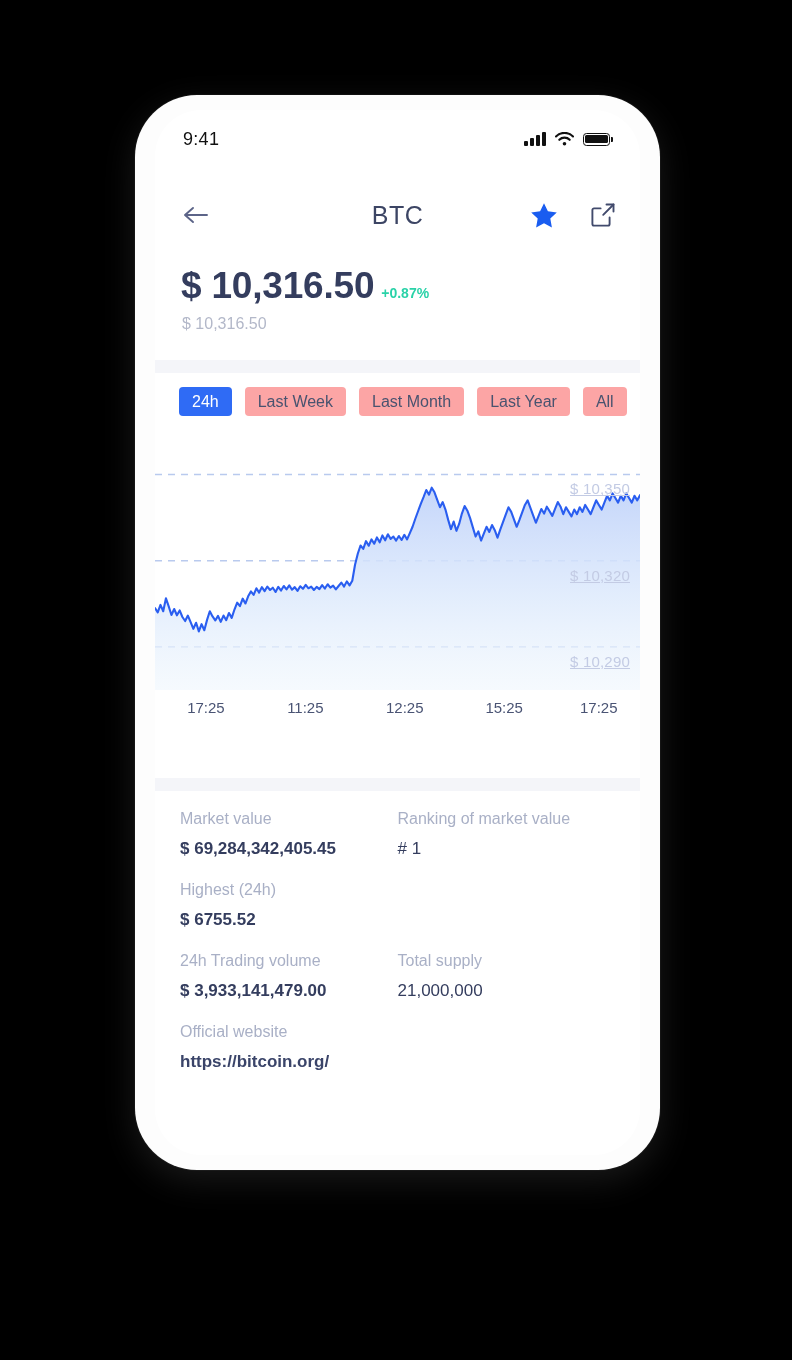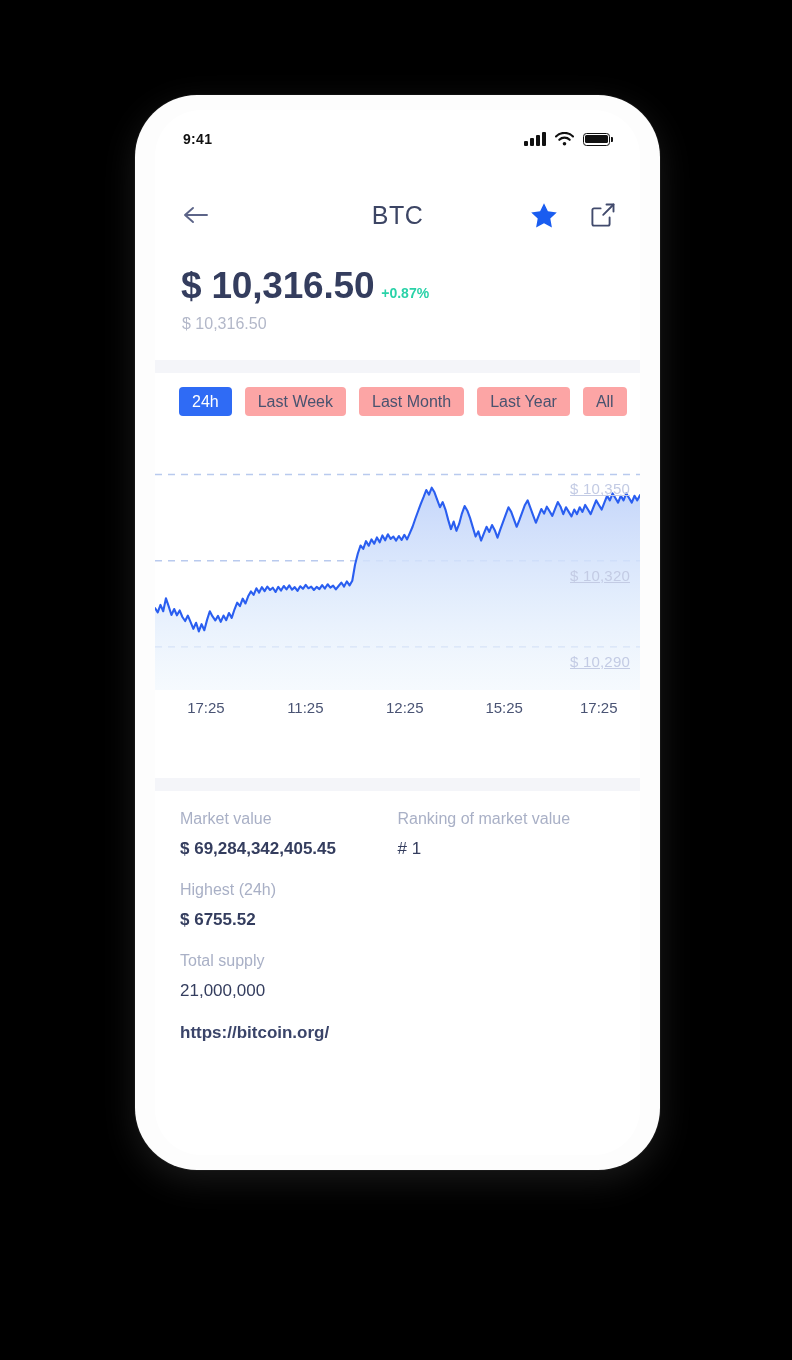--- a/index.html
+++ b/index.html
@@ -36,21 +36,21 @@
 
   
   .statusbar {
     position:absolute; left:0; top:0;
     width:485px; height:58px;
     display:flex; align-items:center;
     justify-content:space-between;
     padding:0 30px 0 28px;
   }
   .status-time {
-    font-size:14px; font-weight:bold;
+    font-size:18px; font-weight:normal;
     color:#111; letter-spacing:0.3px;
   }
   .status-icons { display:flex; align-items:center; gap:9px; }
   .signal { display:flex; align-items:flex-end; gap:2.5px; height:14px; }
   .signal i { display:block; width:3.6px; background:#111; border-radius:1px; }
   .signal i:nth-child(1){ height:5px; }
   .signal i:nth-child(2){ height:8px; }
   .signal i:nth-child(3){ height:11px; }
   .signal i:nth-child(4){ height:14px; }
   .wifi { width:19px; height:14px; }
@@ -303,27 +303,32 @@
 
       <div class="stats-row">
         <div class="stat-cell">
           <div class="stat-label">Highest (24h)</div>
           <div class="stat-value">$ 6755.52</div>
         </div>
       </div>
 
       <div class="stats-row">
         <div class="stat-cell">
+          <div class="stat-label">24h Trading volume</div>
+          <div class="stat-value">$ 3,933,141,479.00</div>
+        </div>
+        <div class="stat-cell">
           <div class="stat-label">Total supply</div>
           <div class="stat-value plain">21,000,000</div>
         </div>
       </div>
 
       <div class="stats-row">
         <div class="stat-cell full">
+          <div class="stat-label">Official website</div>
           <div class="stat-value link">https://bitcoin.org/</div>
         </div>
       </div>
 
     </div>
 
   </div>
 </div>
 
 </body></html>

